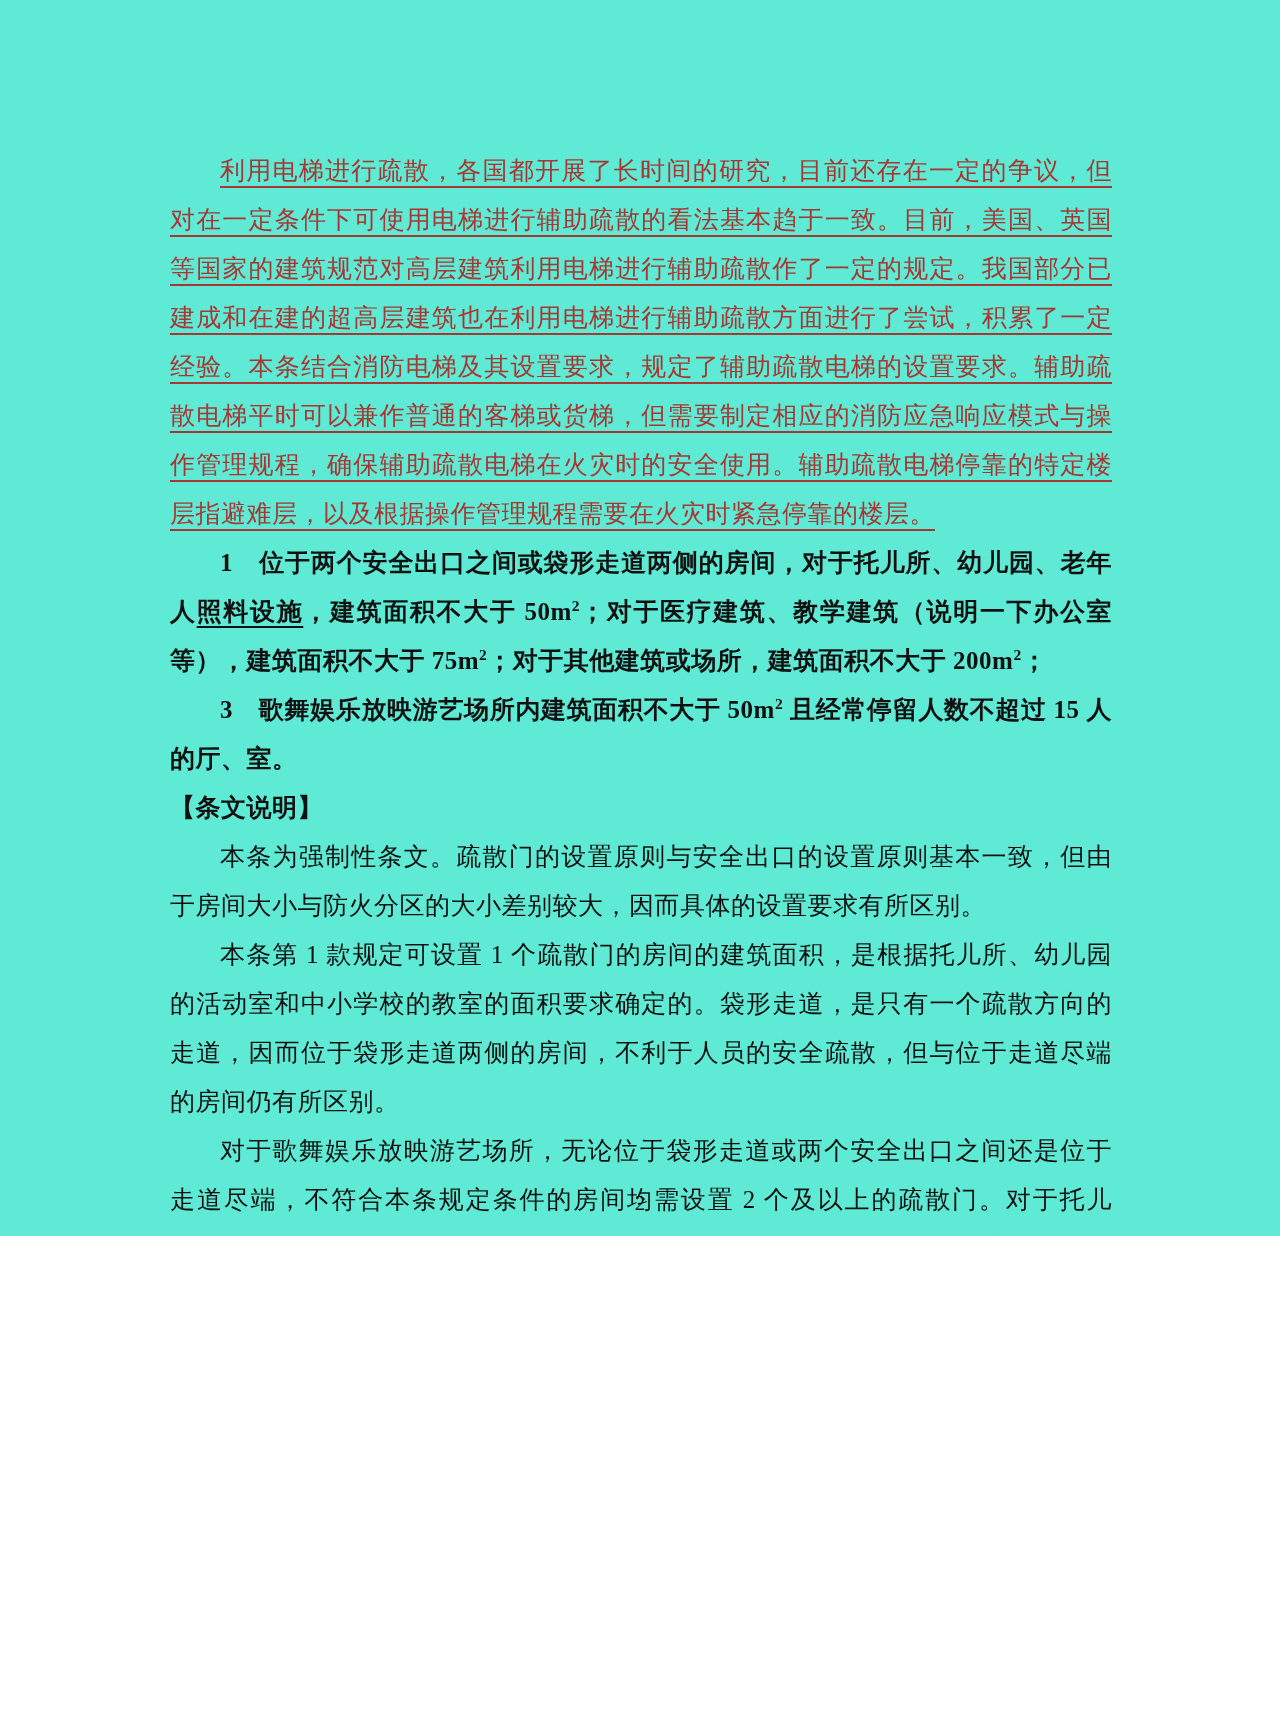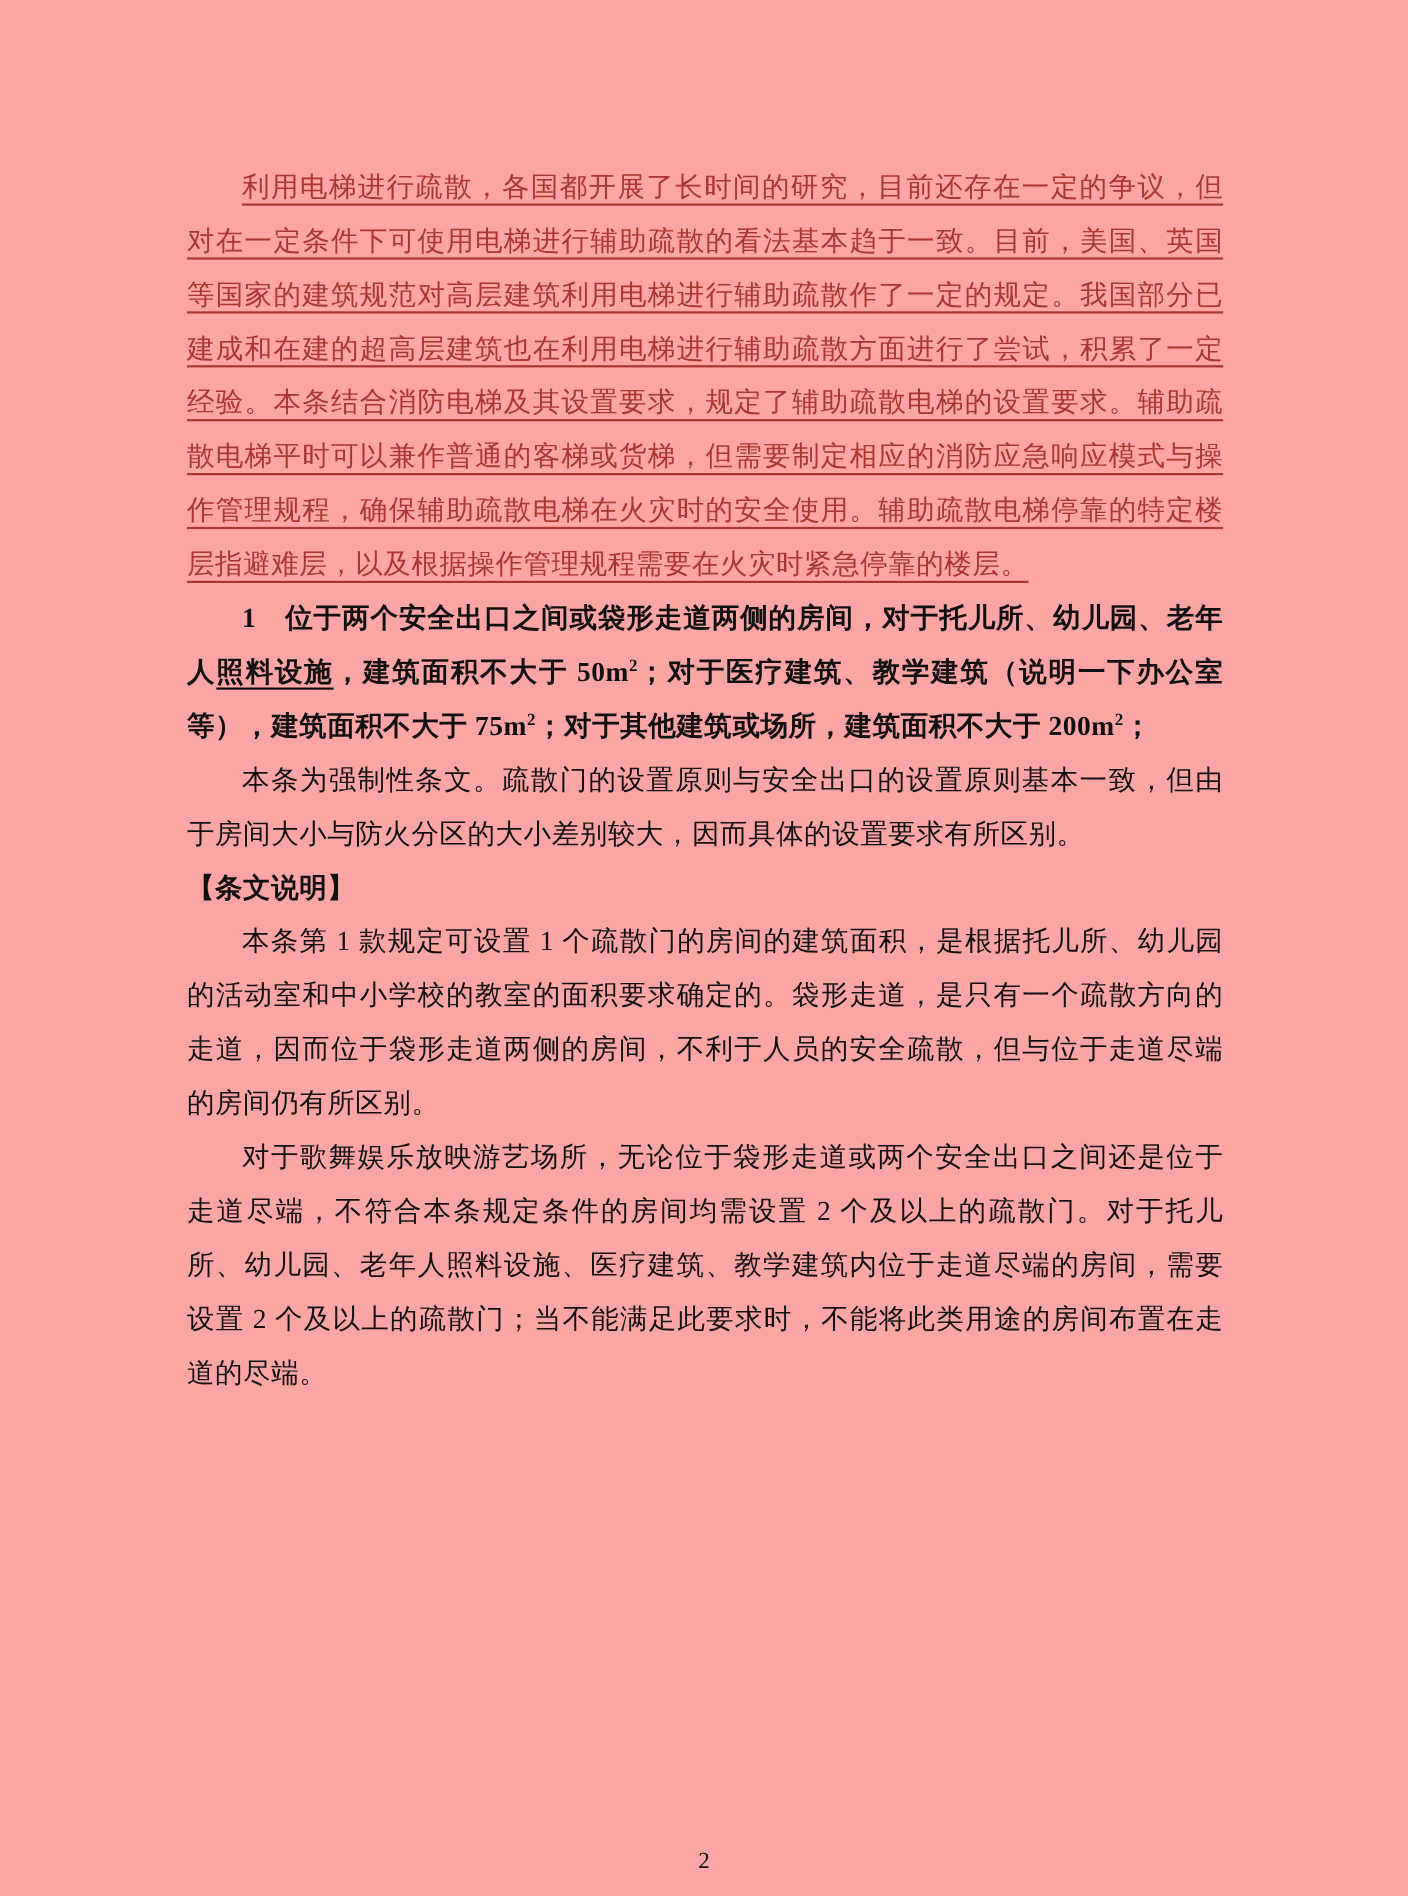--- a/index.html
+++ b/index.html
@@ -1,19 +1,19 @@
 <!DOCTYPE html>
 <html lang="zh"><head>
 <meta charset="utf-8">
 <style>
   html,body{margin:0;padding:0;background:#ffffff;}
   .page{
     position:relative;
-    width:1280px;height:1724px;
-    background:#fca5a5;
+    width:1280px;height:1236px;
+    background:#5eead4;
     font-family:"Liberation Serif","DejaVu Serif",serif;
     color:#111;
     overflow:hidden;
   }
   .content{
     position:absolute;
     left:170px;top:146px;width:942px;
   }
   p.para{
     margin:0;
@@ -64,19 +64,20 @@
     color:#111;
   }
 </style>
 </head>
 <body>
 
 <div class="page">
   <div class="content">
       <p class="para red indent"><span>利用电梯进行疏散，各国都开展了长时间的研究，目前还存在一定的争议，但对在一定条件下可使用电梯进行辅助疏散的看法基本趋于一致。目前，美国、英国等国家的建筑规范对高层建筑利用电梯进行辅助疏散作了一定的规定。我国部分已建成和在建的超高层建筑也在利用电梯进行辅助疏散方面进行了尝试，积累了一定经验。本条结合消防电梯及其设置要求，规定了辅助疏散电梯的设置要求。辅助疏散电梯平时可以兼作普通的客梯或货梯，但需要制定相应的消防应急响应模式与操作管理规程，确保辅助疏散电梯在火灾时的安全使用。辅助疏散电梯停靠的特定楼层指避难层，以及根据操作管理规程需要在火灾时紧急停靠的楼层。</span></p>
       <p class="para bold indent"><span>1　位于两个安全出口之间或袋形走道两侧的房间，对于托儿所、幼儿园、老年人</span><span class="seg-ul">照料设施</span><span>，建筑面积不大于 50m</span><span class="seg-sup">2</span><span>；对于医疗建筑、教学建筑（说明一下办公室等），建筑面积不大于 75m</span><span class="seg-sup">2</span><span>；对于其他建筑或场所，建筑面积不大于 200m</span><span class="seg-sup">2</span><span>；</span></p>
+      <p class="para bold indent"><span>3　歌舞娱乐放映游艺场所内建筑面积不大于 50m</span><span class="seg-sup">2</span><span> 且经常停留人数不超过 15 人的厅、室。</span></p>
+      <p class="para heading"><span>【条文说明】</span></p>
       <p class="para indent"><span>本条为强制性条文。疏散门的设置原则与安全出口的设置原则基本一致，但由于房间大小与防火分区的大小差别较大，因而具体的设置要求有所区别。</span></p>
-      <p class="para heading"><span>【条文说明】</span></p>
       <p class="para indent"><span>本条第 1 款规定可设置 1 个疏散门的房间的建筑面积，是根据托儿所、幼儿园的活动室和中小学校的教室的面积要求确定的。袋形走道，是只有一个疏散方向的走道，因而位于袋形走道两侧的房间，不利于人员的安全疏散，但与位于走道尽端的房间仍有所区别。</span></p>
       <p class="para indent"><span>对于歌舞娱乐放映游艺场所，无论位于袋形走道或两个安全出口之间还是位于走道尽端，不符合本条规定条件的房间均需设置 2 个及以上的疏散门。对于托儿所、幼儿园、老年人照料设施、医疗建筑、教学建筑内位于走道尽端的房间，需要设置 2 个及以上的疏散门；当不能满足此要求时，不能将此类用途的房间布置在走道的尽端。</span></p>
     </div>
   <div class="pagenum">2</div>
 </div>
 
 </body></html>

